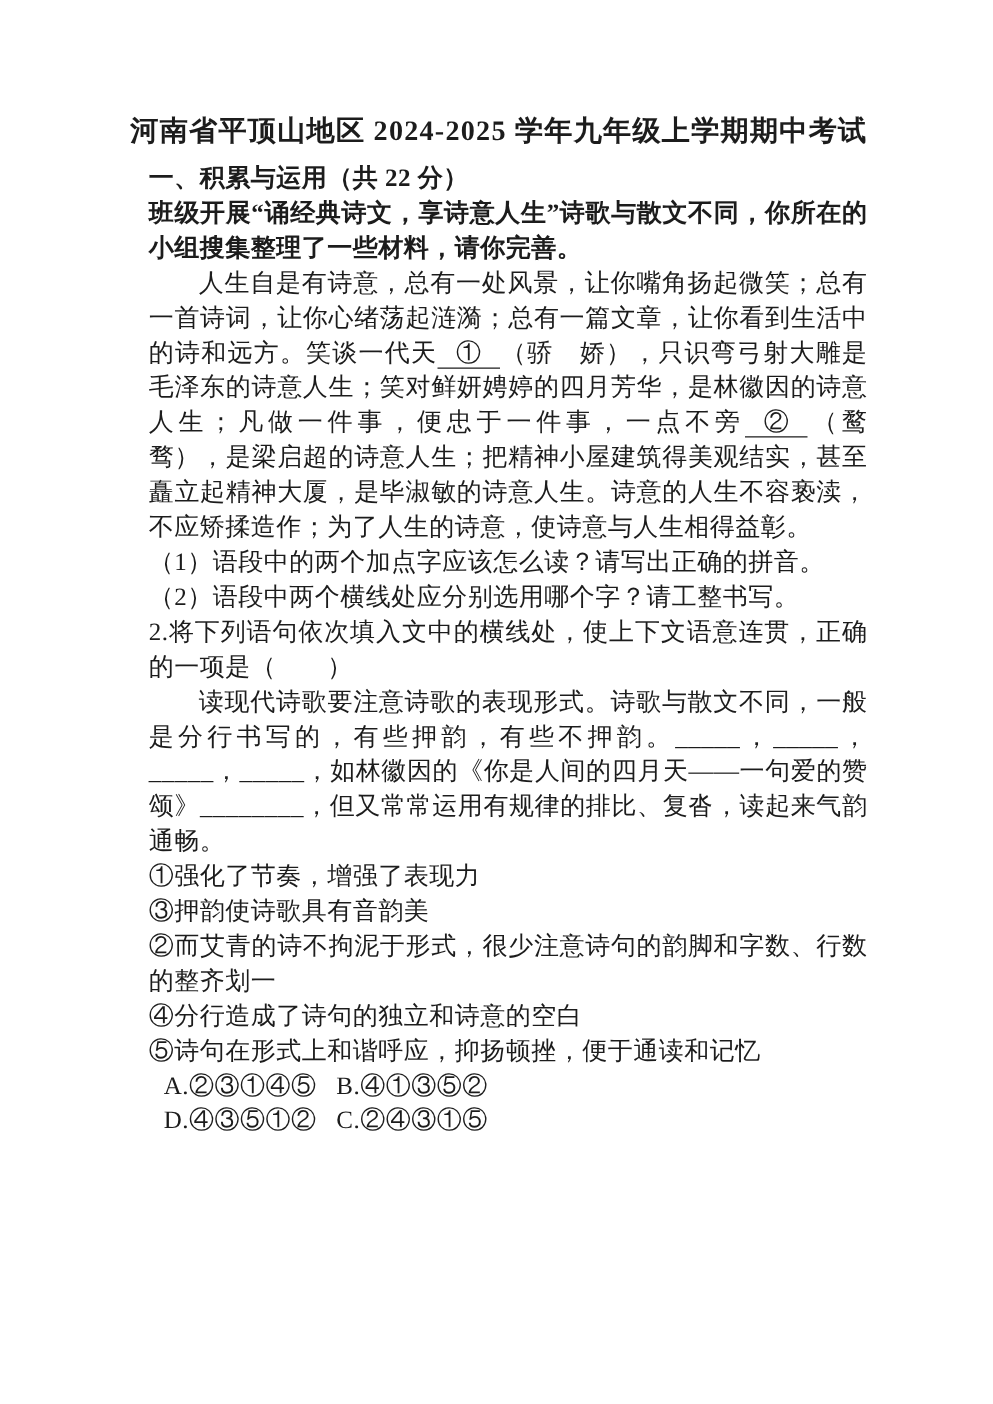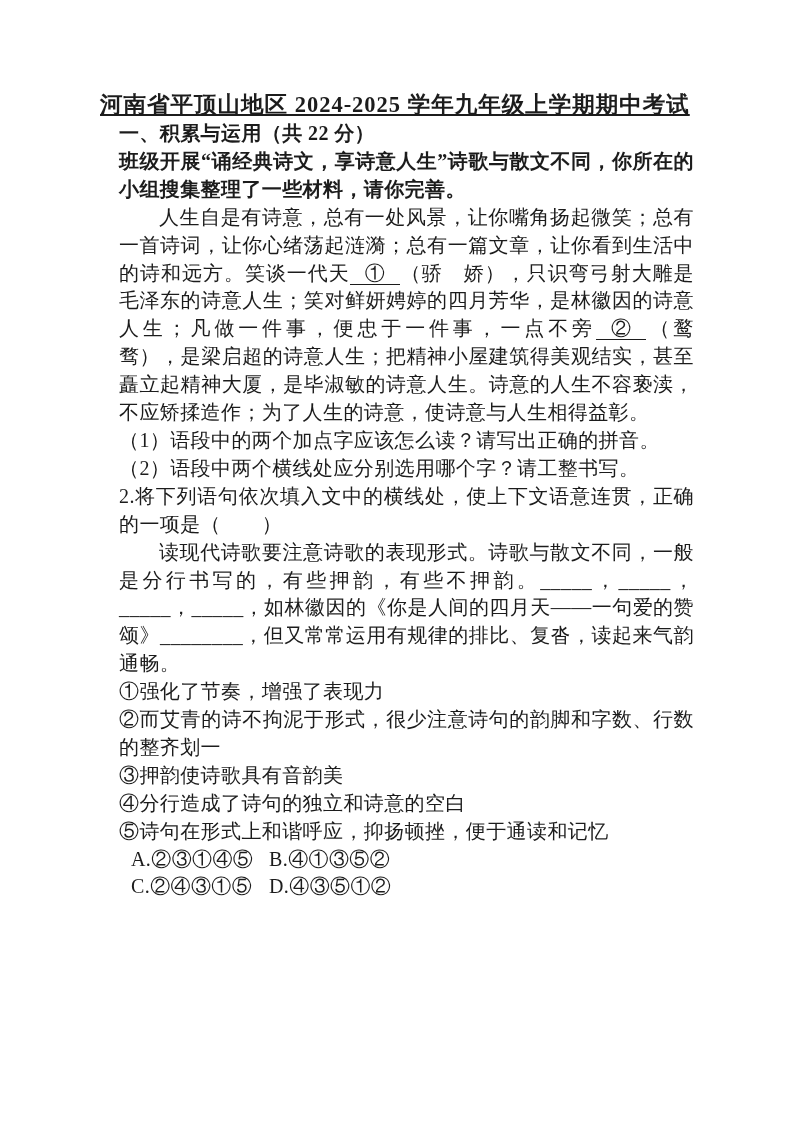--- a/index.html
+++ b/index.html
@@ -11,23 +11,23 @@
     font-family: "Liberation Serif", "DejaVu Serif", serif;
     overflow: hidden;
   }
   .page {
     box-sizing: border-box;
     width: 794px;
     height: 1123px;
     padding: 90px 100px 0 119px;
   }
   .title-block {
-    text-align: left;
+    text-align: right;
     margin-left: -19px; 
-    text-decoration: underline;
+    margin-bottom: 10px;
   }
   .title-line {
     font-size: 22.5px;
     font-weight: bold;
     line-height: 30px;
     letter-spacing: 1px;
   }
   .title-line + .title-line { margin-top: 18px; }
   .doc-body {
     font-size: 20px;
@@ -72,28 +72,28 @@
 
     <p>（1）语段中的两个加点字应该怎么读？请写出正确的拼音。</p>
 
     <p>（2）语段中两个横线处应分别选用哪个字？请工整书写。</p>
 
     <p>2.将下列语句依次填入文中的横线处，使上下文语意连贯，正确的一项是（　　）</p>
 
     <p class="indent">读现代诗歌要注意诗歌的表现形式。诗歌与散文不同，一般是分行书写的，有些押韵，有些不押韵。_____，_____，_____，_____，如林徽因的《你是人间的四月天——一句爱的赞颂》________，但又常常运用有规律的排比、复沓，读起来气韵通畅。</p>
 
     <p>①强化了节奏，增强了表现力</p>
+    <p>③押韵使诗歌具有音韵美</p>
     <p>②而艾青的诗不拘泥于形式，很少注意诗句的韵脚和字数、行数的整齐划一</p>
-    <p>③押韵使诗歌具有音韵美</p>
     <p>④分行造成了诗句的独立和诗意的空白</p>
     <p>⑤诗句在形式上和谐呼应，抑扬顿挫，便于通读和记忆</p>
 
     <div class="options-grid">
       <span class="option">A.②③①④⑤</span>
       <span class="option">B.④①③⑤②</span>
+      <span class="option">D.④③⑤①②</span>
       <span class="option">C.②④③①⑤</span>
-      <span class="option">D.④③⑤①②</span>
     </div>
 
 
 
   </div>
 </div>
 
 </body></html>

